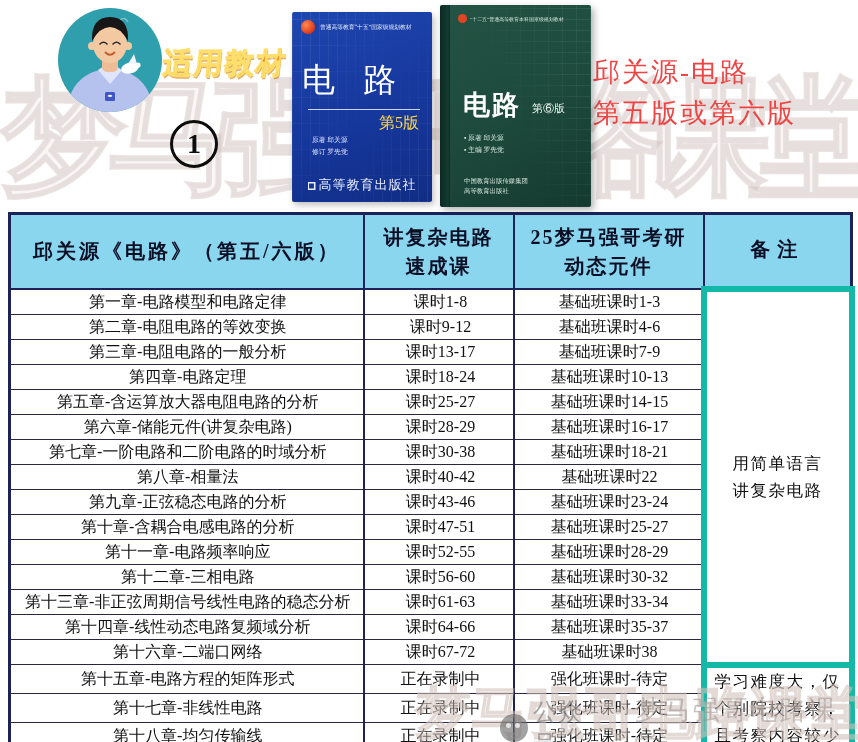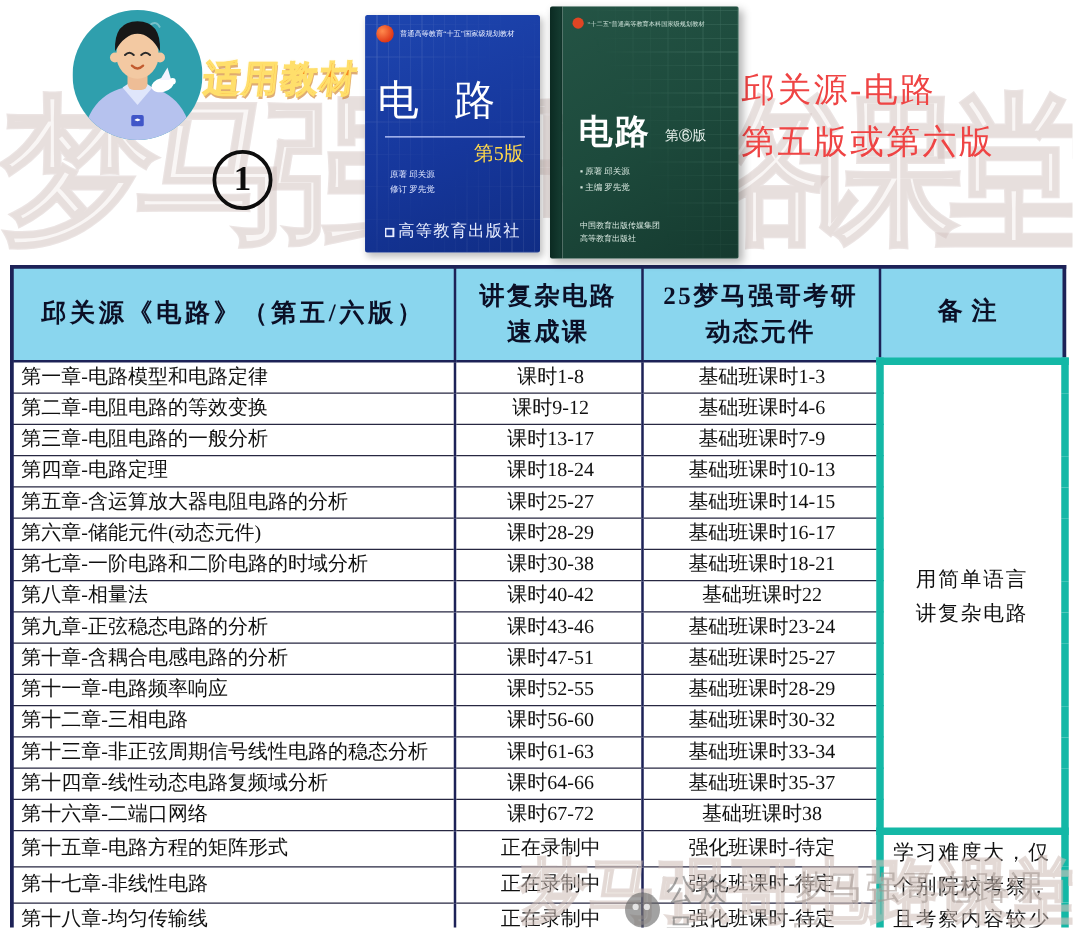--- a/index.html
+++ b/index.html
@@ -92,21 +92,21 @@
     border-collapse:collapse;table-layout:fixed;background:#fff;
     border:3px solid #1d2257;}
   th{background:#8ad6ee;font-size:20px;font-weight:700;color:#0b0f26;
     border:2px solid #1d2257;white-space:pre-line;line-height:1.45;
     height:69px;vertical-align:middle;letter-spacing:2px;}
   th.c0{letter-spacing:3px;}
   th.c3{letter-spacing:7px;font-family:Liberation Mono, monospace;}
   td{border:1px solid #272741;border-left:2px solid #1d2257;border-right:2px solid #1d2257;
     font-size:16px;color:#101010;height:24px;padding:0 4px;vertical-align:middle;
     line-height:1.15;}
-  td.chapter{text-align:left;padding-left:6px;}
+  td.chapter{text-align:center;padding-left:6px;}
   td.course{text-align:center;padding-left:8px;}
   td.note-cell{text-align:center;white-space:pre-line;letter-spacing:1.5px;
     font-size:16.5px;line-height:1.65;border:6px solid #14b8a6;}
 </style>
 </head>
 <body>
 
 <div class="stage">
 
   <div class="wm-large">梦马强哥电路课堂</div>
@@ -214,21 +214,21 @@
           <td class="chapter">第四章-电路定理</td>
           <td class="course">课时18-24</td>
           <td class="course">基础班课时10-13</td>
         </tr>
         <tr>
           <td class="chapter">第五章-含运算放大器电阻电路的分析</td>
           <td class="course">课时25-27</td>
           <td class="course">基础班课时14-15</td>
         </tr>
         <tr>
-          <td class="chapter">第六章-储能元件(动态元件)</td>
+          <td class="chapter">第六章-储能元件(讲复杂电路)</td>
           <td class="course">课时28-29</td>
           <td class="course">基础班课时16-17</td>
         </tr>
         <tr>
           <td class="chapter">第七章-一阶电路和二阶电路的时域分析</td>
           <td class="course">课时30-38</td>
           <td class="course">基础班课时18-21</td>
         </tr>
         <tr>
           <td class="chapter">第八章-相量法</td>

